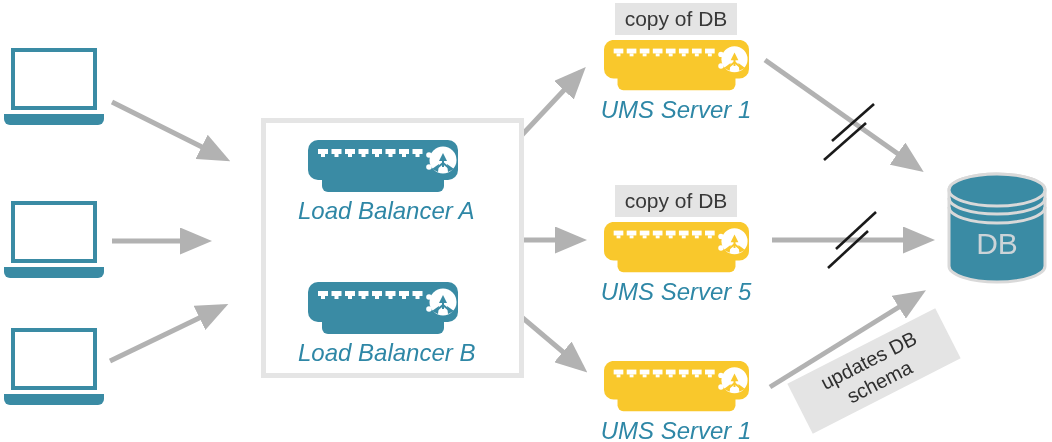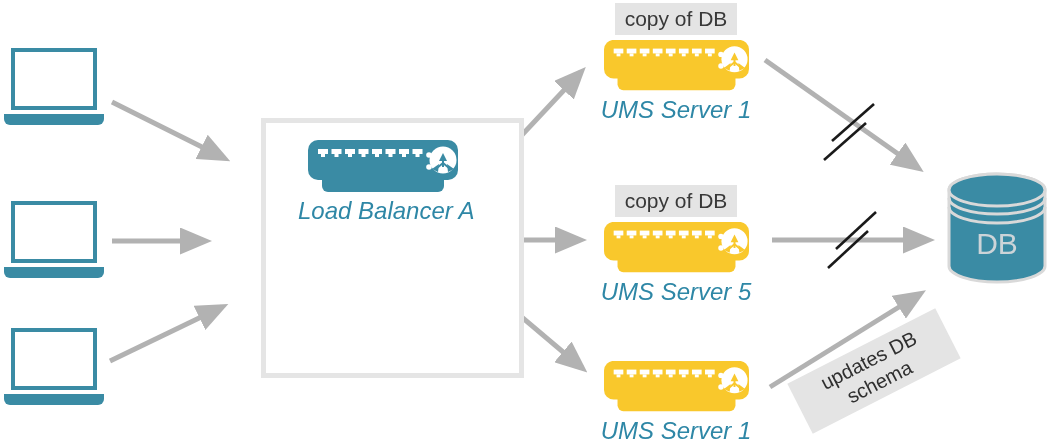--- a/index.html
+++ b/index.html
@@ -121,20 +121,26 @@
     <use href="#laptop-sym"></use>
   </svg>
 
   <div class="lb-box">
     <div class="node lb-node a">
       <svg class="server-icon icon-teal" width="150" height="54" viewBox="0 0 150 54">
         <use href="#server-sym"></use>
       </svg>
       <div class="label">Load Balancer A</div>
     </div>
+    <div class="node lb-node b">
+      <svg class="server-icon icon-teal" width="150" height="54" viewBox="0 0 150 54">
+        <use href="#server-sym"></use>
+      </svg>
+      <div class="label">Load Balancer B</div>
+    </div>
   </div>
 
   <div class="node ums-node s1">
     <div class="badge">copy of DB</div>
     <svg class="server-icon icon-yellow" width="145" height="54" viewBox="0 0 150 54">
       <use href="#server-sym"></use>
     </svg>
     <div class="label">UMS Server 1</div>
   </div>
 

